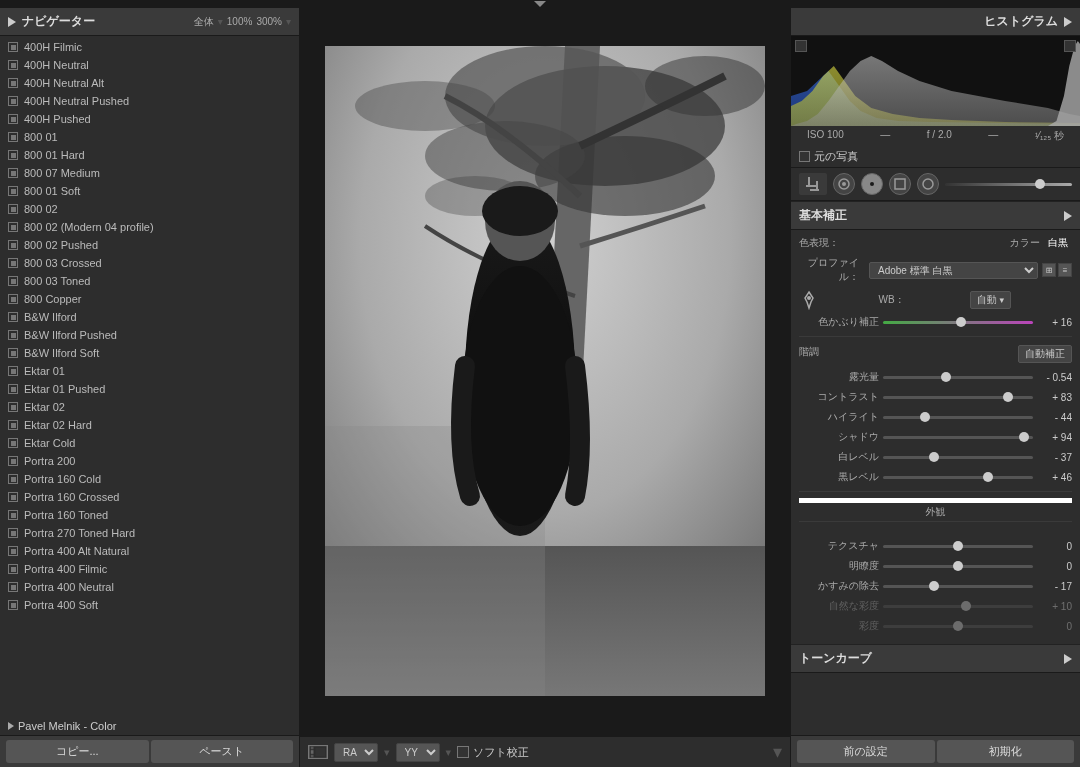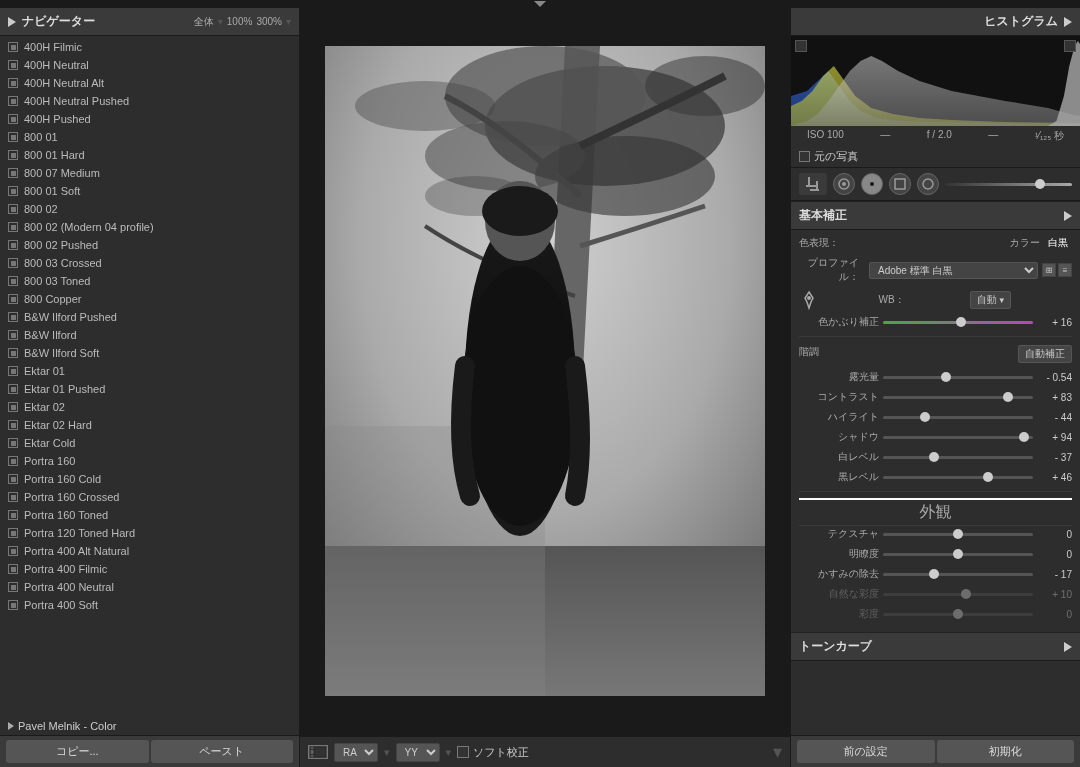--- a/index.html
+++ b/index.html
@@ -511,25 +511,25 @@
     }
 
     .divider-line {
       border: none;
       border-top: 1px solid #3a3a3a;
       margin: 6px 0;
     }
 
     .appearance-section-label {
       color: #aaa;
-      font-size: 16px;
+      font-size: 10px;
       text-align: center;
-      margin-bottom: 0;
+      margin-bottom: 16px;
       padding: 2px;
-      border-top: 2px solid #ffffff;
+      border-top: 5px solid #ffffff;
       border-bottom: 1px solid #3a3a3a;
     }
 
     
     .bottom-bar-right {
       display: flex;
       gap: 2px;
       padding: 4px 6px;
       background: #3a3a3a;
       border-top: 1px solid #1a1a1a;
@@ -667,32 +667,32 @@
         <div class="preset-item">
       <div class="preset-icon">
         <div class="preset-icon-inner"></div>
       </div>
       <span class="preset-name">800 Copper</span>
     </div>
         <div class="preset-item">
       <div class="preset-icon">
         <div class="preset-icon-inner"></div>
       </div>
+      <span class="preset-name">B&amp;W Ilford</span>
+    </div>
+        <div class="preset-item">
+      <div class="preset-icon">
+        <div class="preset-icon-inner"></div>
+      </div>
       <span class="preset-name">B&amp;W Ilford Pushed</span>
     </div>
         <div class="preset-item">
       <div class="preset-icon">
         <div class="preset-icon-inner"></div>
       </div>
-      <span class="preset-name">B&amp;W Ilford</span>
-    </div>
-        <div class="preset-item">
-      <div class="preset-icon">
-        <div class="preset-icon-inner"></div>
-      </div>
       <span class="preset-name">B&amp;W Ilford Soft</span>
     </div>
         <div class="preset-item">
       <div class="preset-icon">
         <div class="preset-icon-inner"></div>
       </div>
       <span class="preset-name">Ektar 01</span>
     </div>
         <div class="preset-item">
       <div class="preset-icon">
@@ -715,21 +715,21 @@
         <div class="preset-item">
       <div class="preset-icon">
         <div class="preset-icon-inner"></div>
       </div>
       <span class="preset-name">Ektar Cold</span>
     </div>
         <div class="preset-item">
       <div class="preset-icon">
         <div class="preset-icon-inner"></div>
       </div>
-      <span class="preset-name">Portra 160</span>
+      <span class="preset-name">Portra 200</span>
     </div>
         <div class="preset-item">
       <div class="preset-icon">
         <div class="preset-icon-inner"></div>
       </div>
       <span class="preset-name">Portra 160 Cold</span>
     </div>
         <div class="preset-item">
       <div class="preset-icon">
         <div class="preset-icon-inner"></div>
@@ -739,21 +739,21 @@
         <div class="preset-item">
       <div class="preset-icon">
         <div class="preset-icon-inner"></div>
       </div>
       <span class="preset-name">Portra 160 Toned</span>
     </div>
         <div class="preset-item">
       <div class="preset-icon">
         <div class="preset-icon-inner"></div>
       </div>
-      <span class="preset-name">Portra 120 Toned Hard</span>
+      <span class="preset-name">Portra 270 Toned Hard</span>
     </div>
         <div class="preset-item">
       <div class="preset-icon">
         <div class="preset-icon-inner"></div>
       </div>
       <span class="preset-name">Portra 400 Alt Natural</span>
     </div>
         <div class="preset-item">
       <div class="preset-icon">
         <div class="preset-icon-inner"></div>

